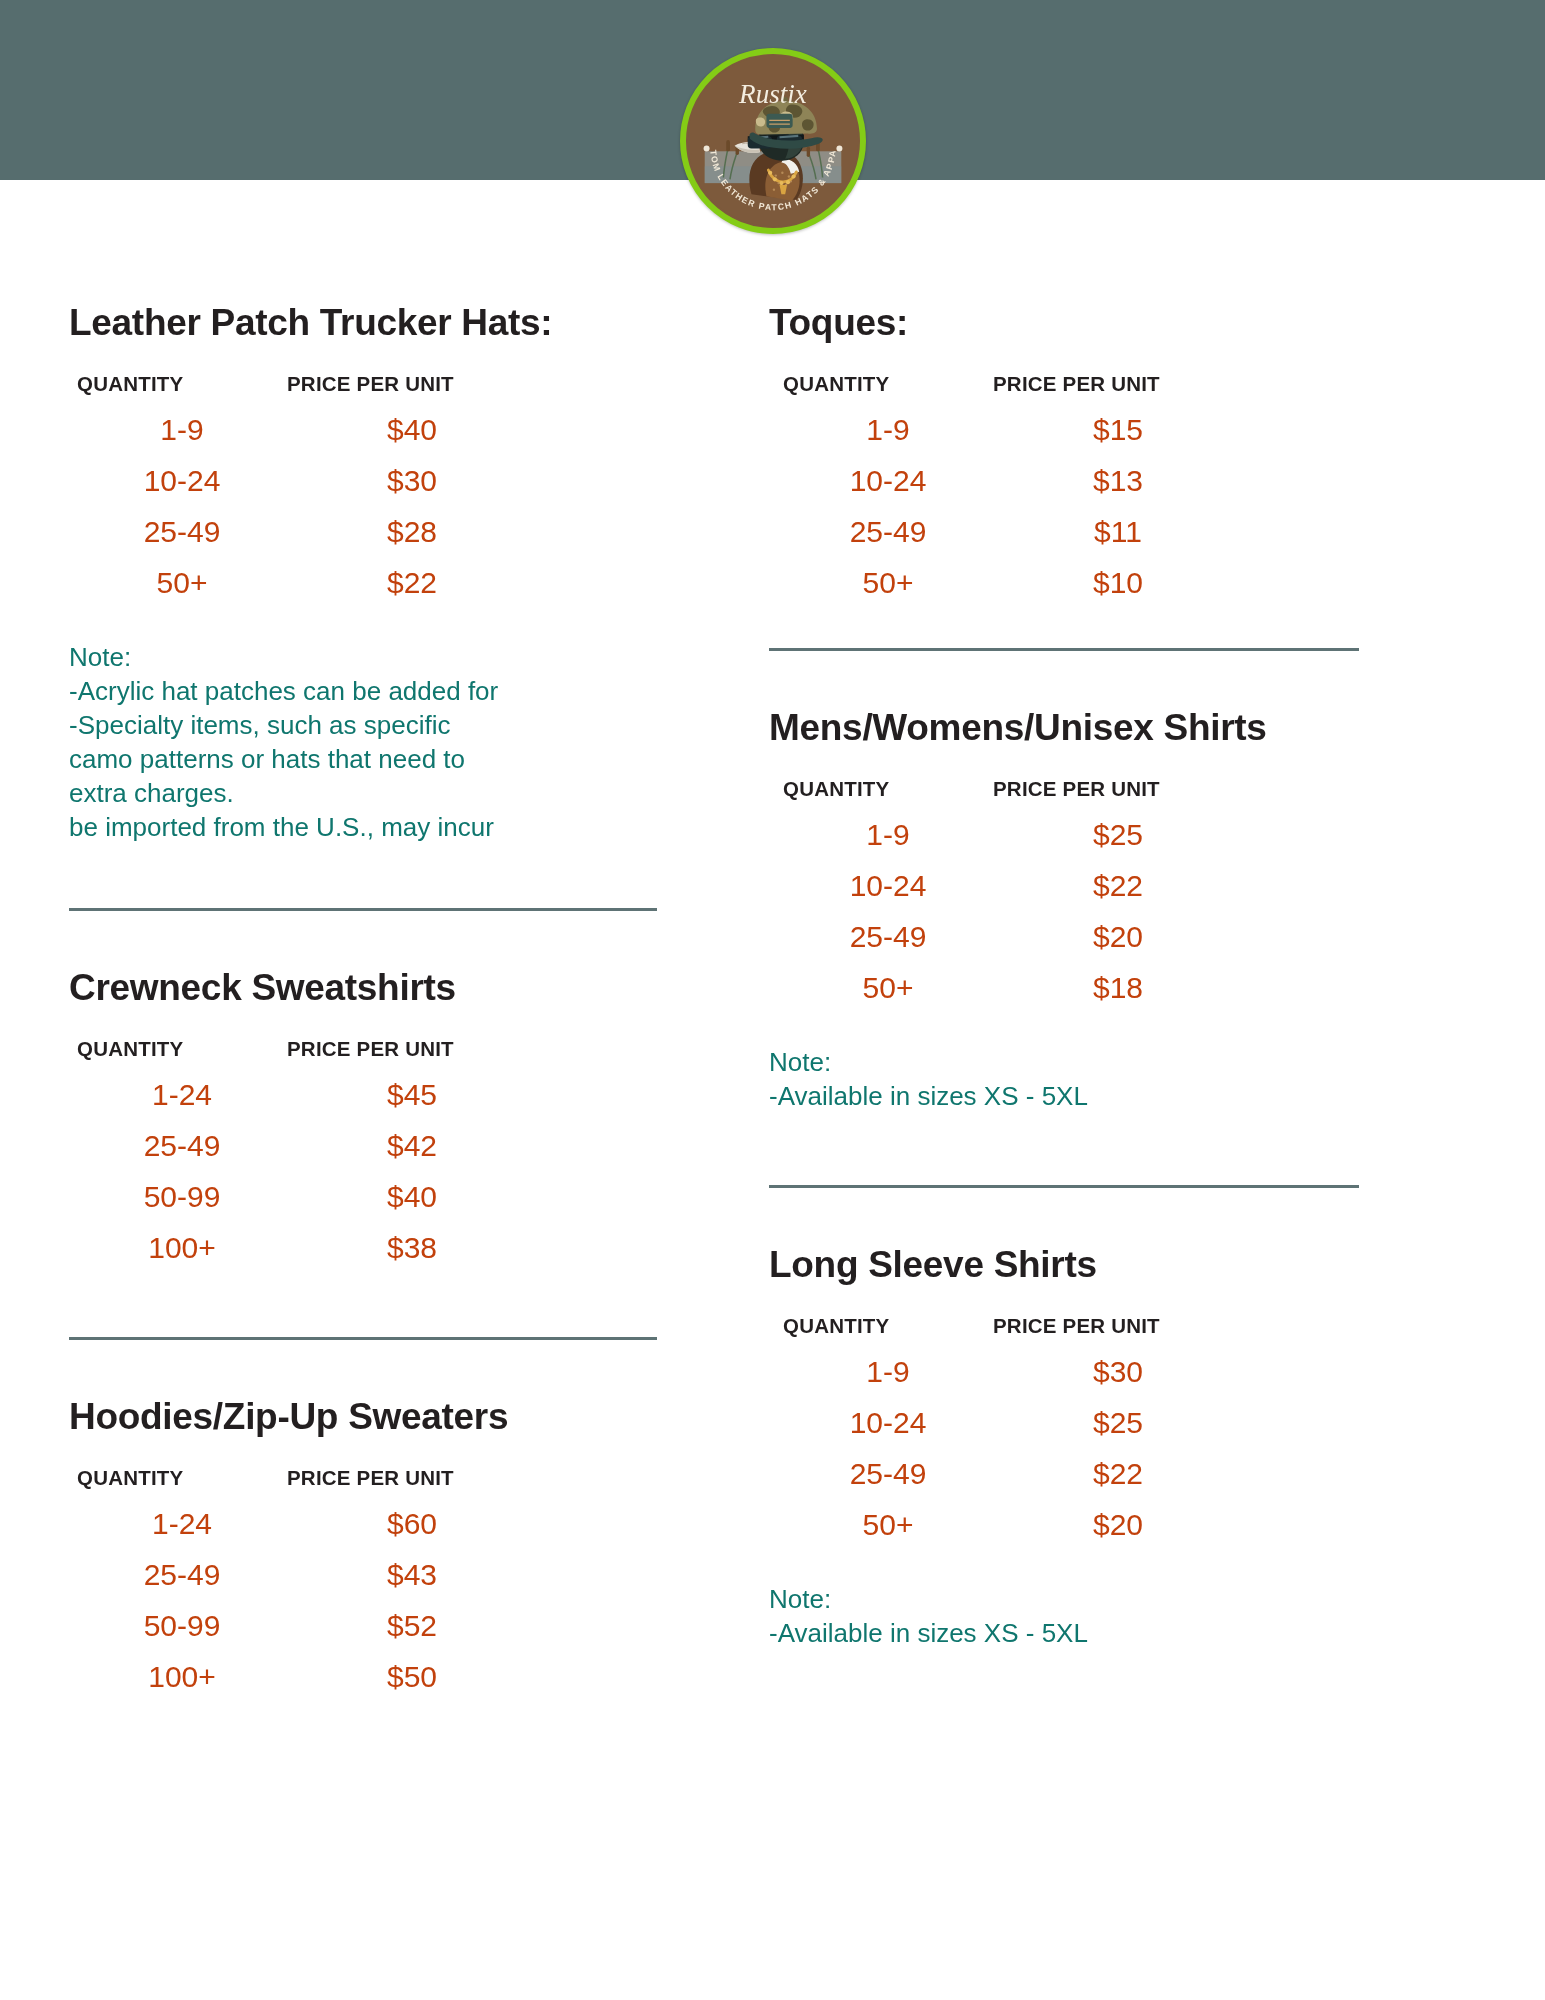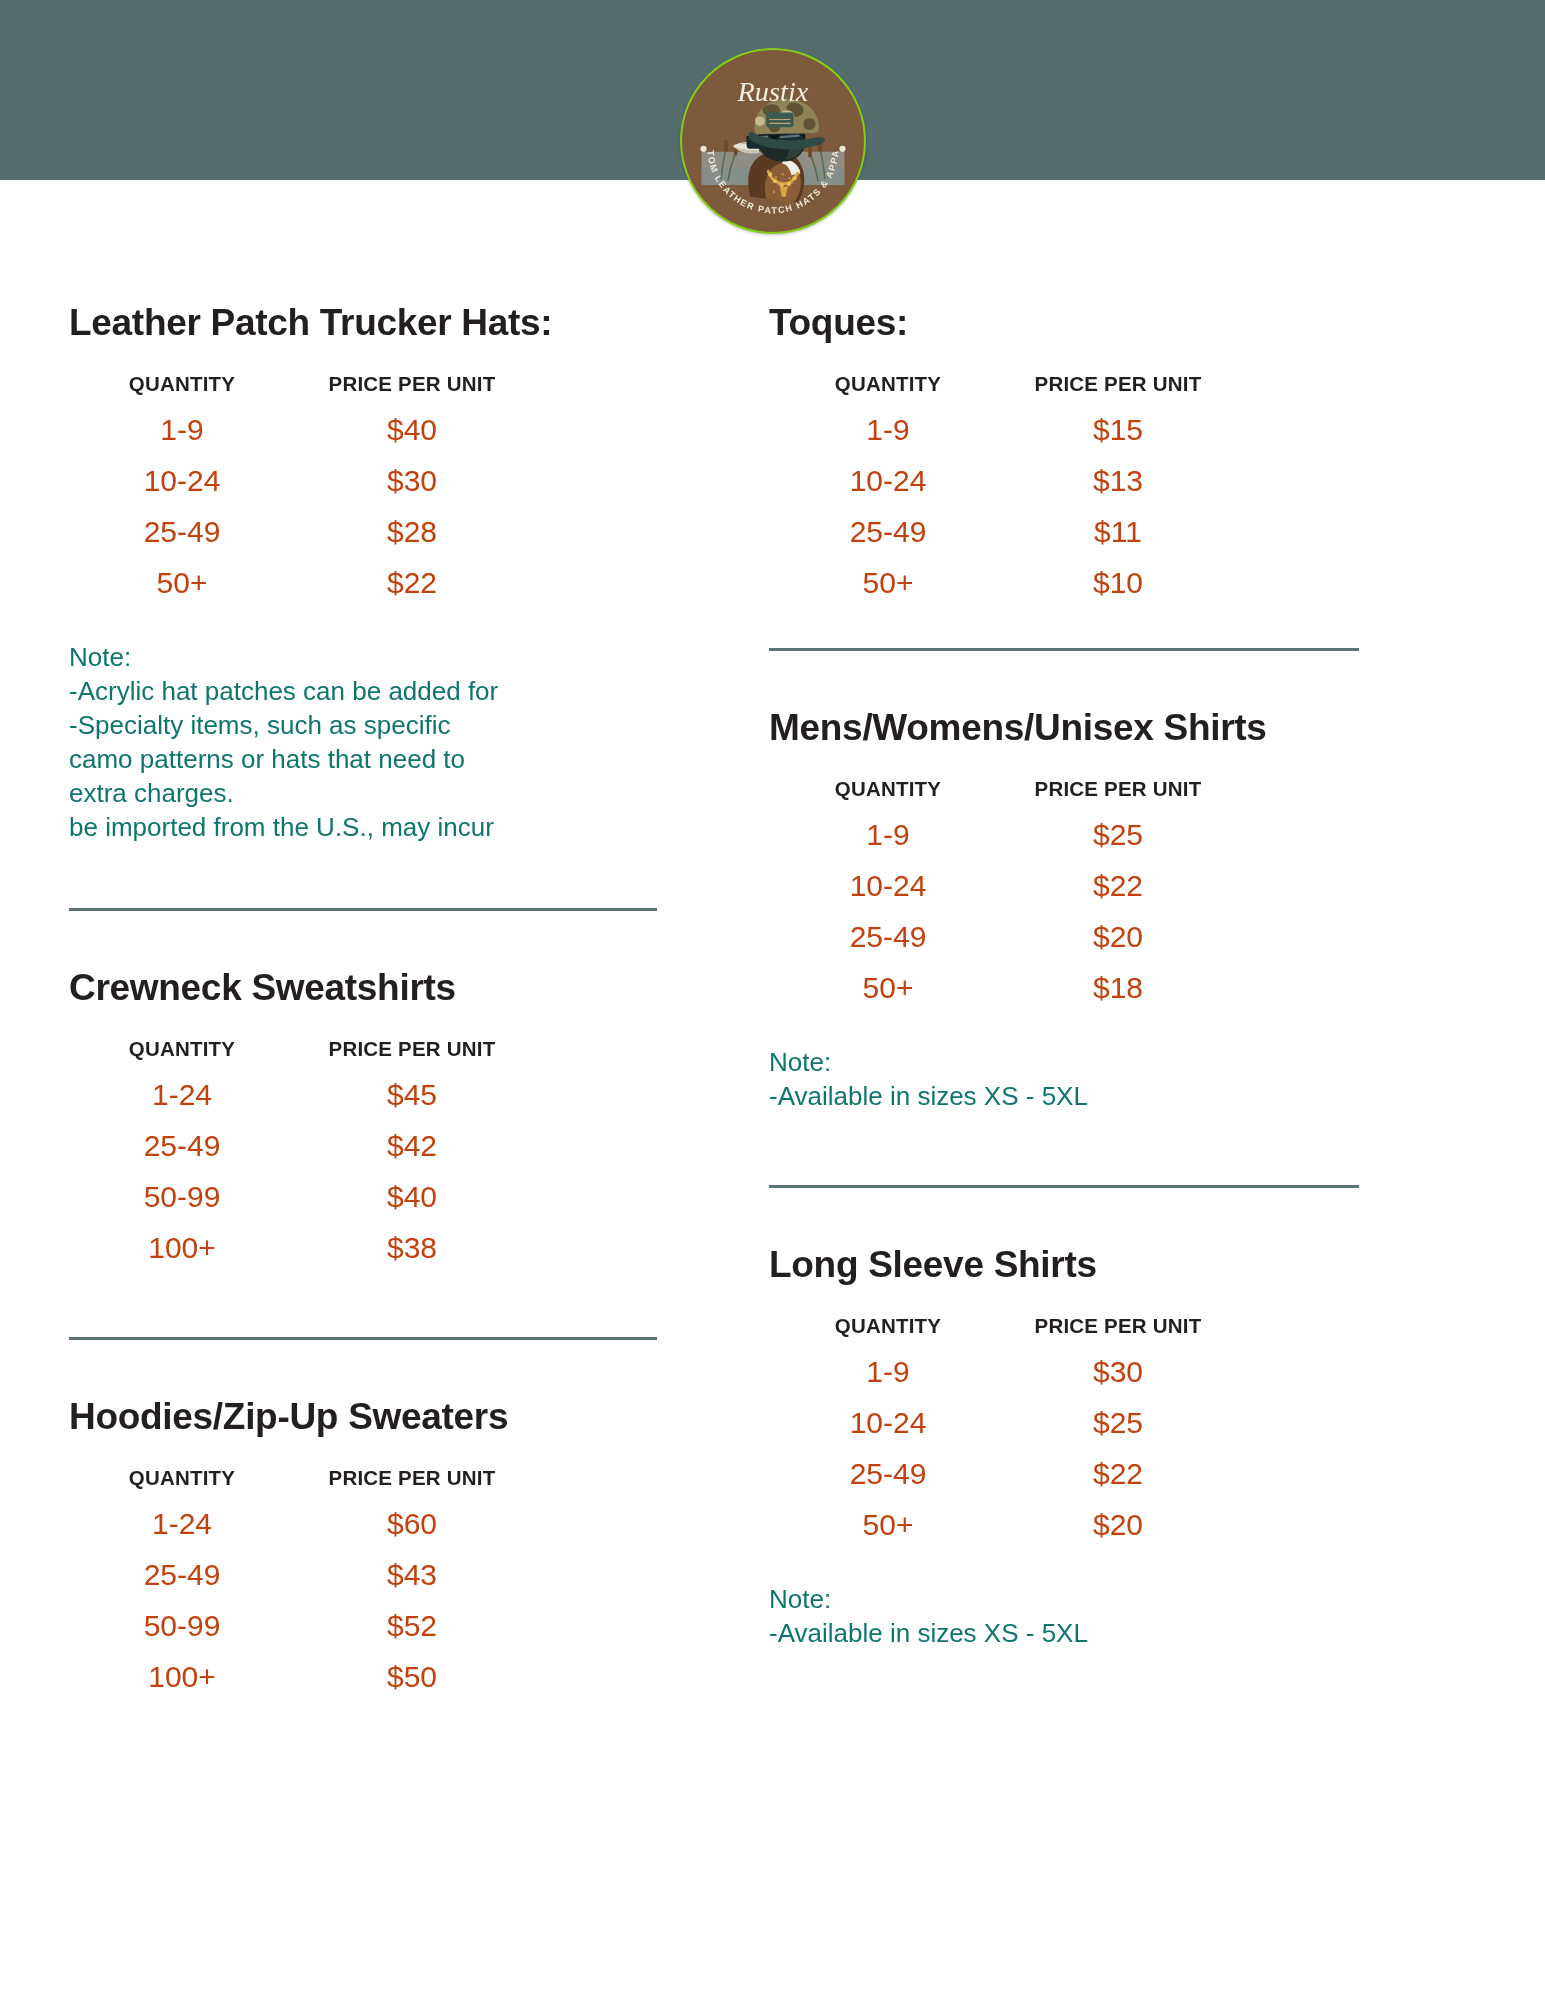--- a/index.html
+++ b/index.html
@@ -30,21 +30,21 @@
     transform: translateX(-50%);
     width: 186px;
     height: 186px;
     z-index: 5;
   }
   .logo-badge {
     width: 186px;
     height: 186px;
     border-radius: 50%;
     background: #7d5a3c;
-    border: 2px solid #84cc16;
+    border: 6px solid #84cc16;
     position: relative;
     overflow: hidden;
     box-shadow: 0 1px 3px rgba(0,0,0,.25);
   }
   .logo-svg { position: absolute; inset: 0; }
 
   
   .sheet {
     position: relative;
     width: 1545px;
@@ -83,21 +83,21 @@
   table.price-table {
     border-collapse: collapse;
     margin-top: 28px;
     width: 460px;
   }
   table.price-table th {
     font-family: "Liberation Sans Narrow", "Liberation Sans", sans-serif;
     font-size: 20.5px;
     font-weight: bold;
     letter-spacing: 0.2px;
-    text-align: center;
+    text-align: left;
     padding-bottom: 8px;
     color: #231f20;
     white-space: nowrap;
   }
   table.price-table td {
     font-size: 30px;
     font-weight: 400;
     text-align: center;
     padding: 8.5px 0;
     color: #c2410c;

